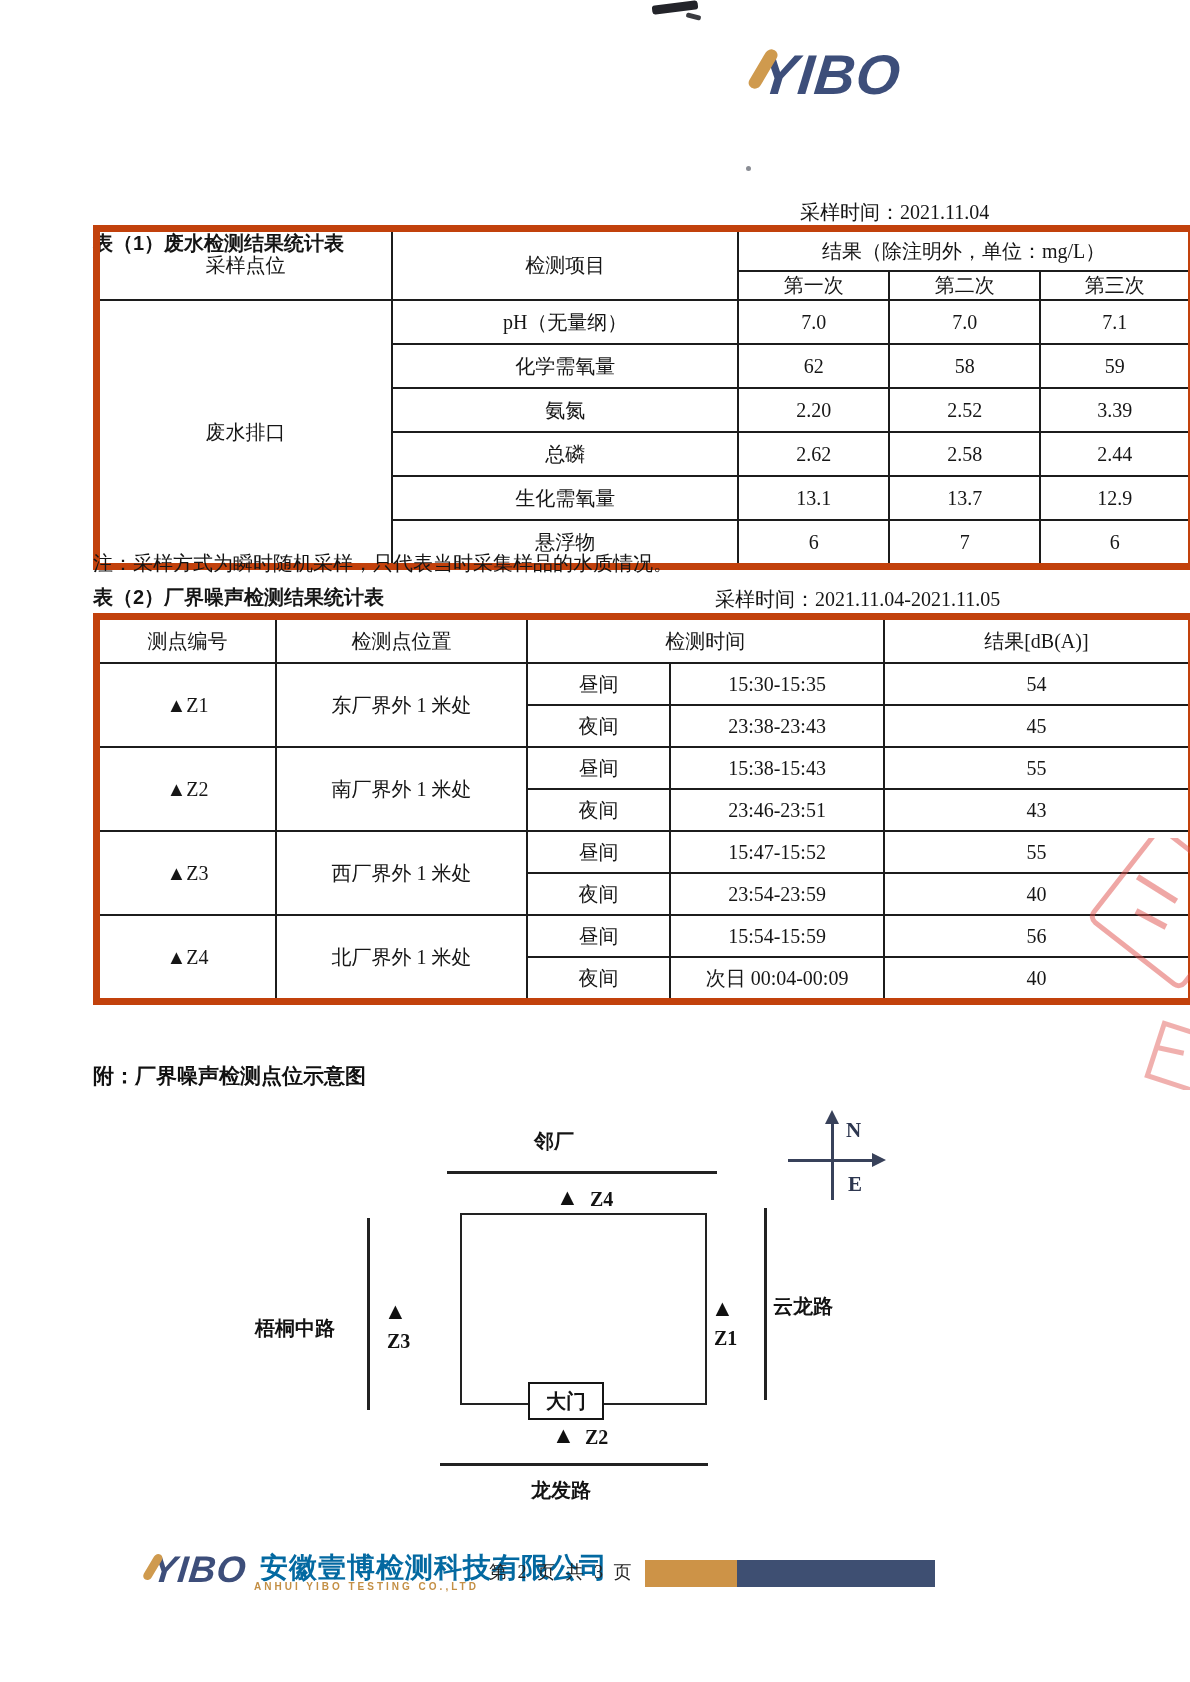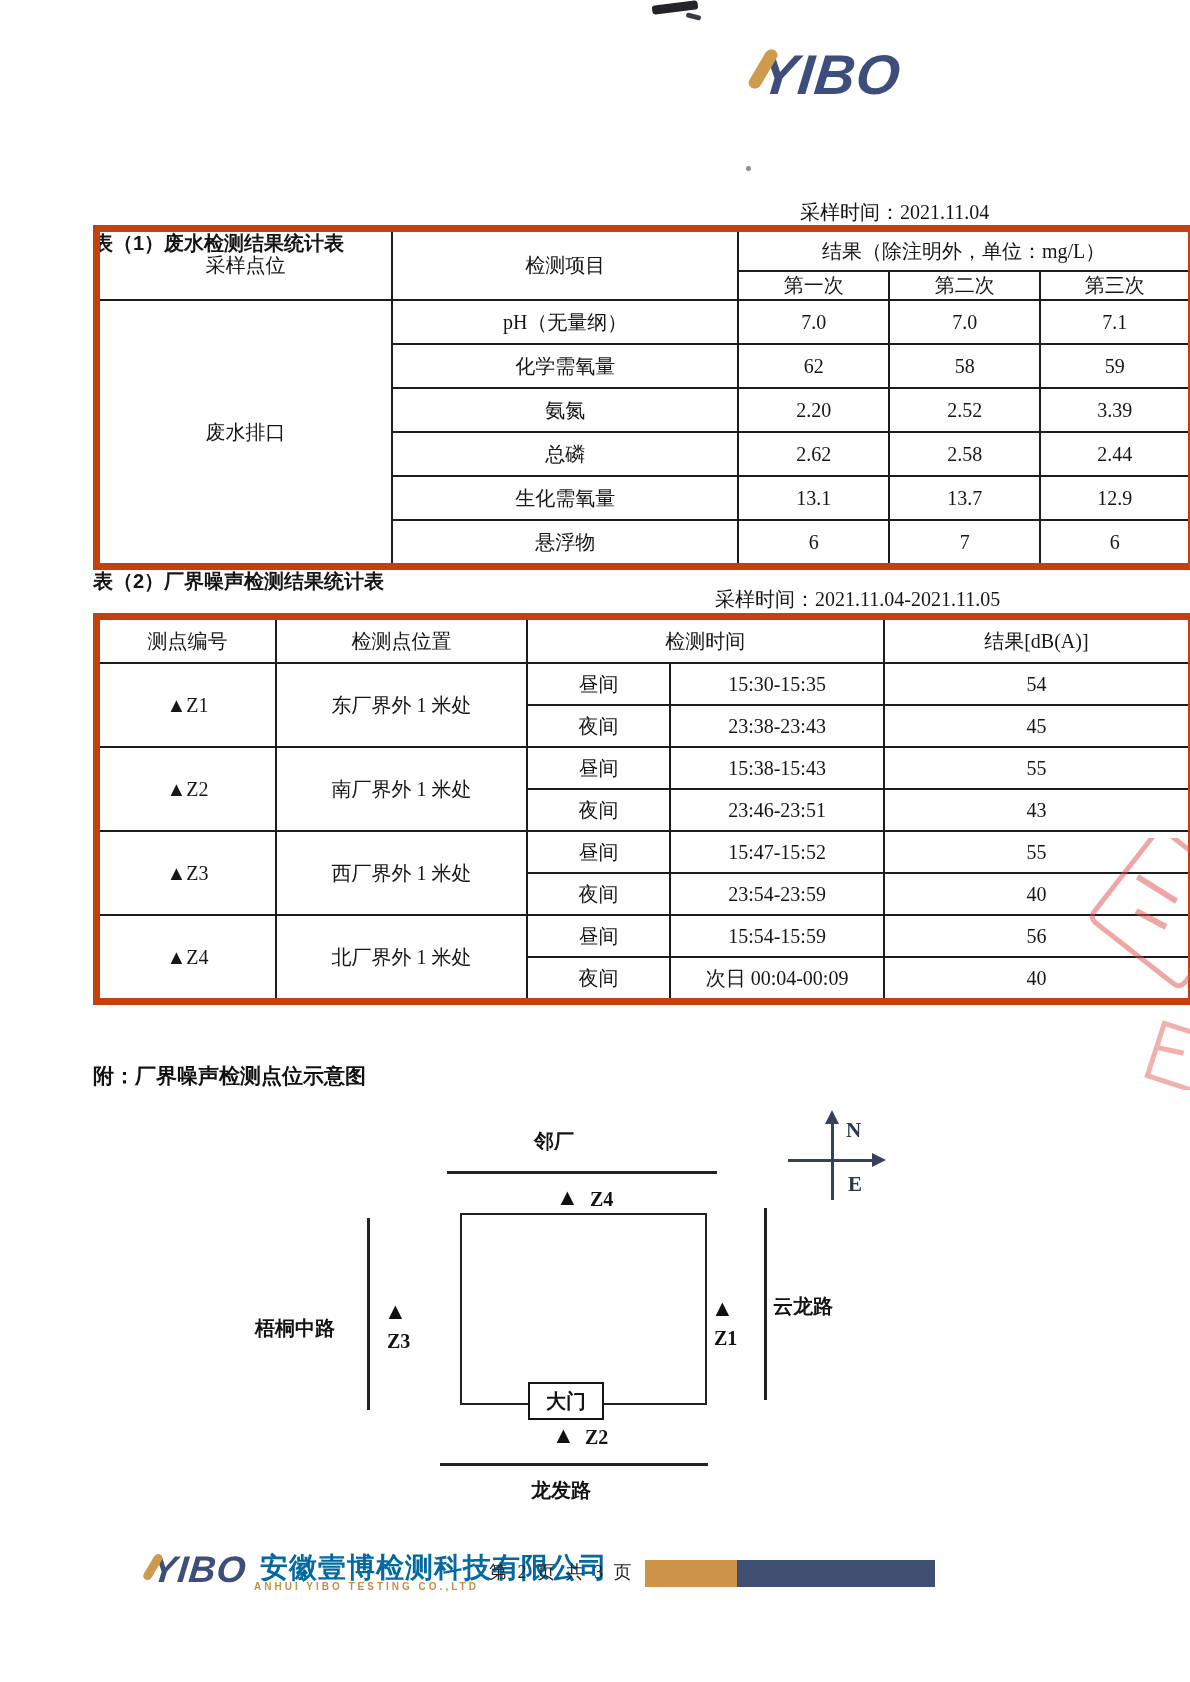--- a/index.html
+++ b/index.html
@@ -158,22 +158,23 @@
     </tr>
     <tr class="dr">
       <td>悬浮物</td>
       <td>6</td>
       <td>7</td>
       <td>6</td>
     </tr>
   </tbody>
     </table>
 
-
-  <span class="tbl-title" style="left:93px;top:568px;">表（2）厂界噪声检测结果统计表</span>
+  <div class="note" style="left:93px;top:550px;">注：采样方式为瞬时随机采样，只代表当时采集样品的水质情况。</div>
+
+  <span class="tbl-title" style="left:93px;top:584px;">表（2）厂界噪声检测结果统计表</span>
   <span class="sample-time" style="left:715px;top:586px;">采样时间：2021.11.04-2021.11.05</span>
 
   <table class="rpt t2">
     <colgroup>
         <col style="width:16.4%">
         <col style="width:22.9%">
         <col style="width:13.1%">
         <col style="width:19.5%">
         <col style="width:28.1%">
       </colgroup>

